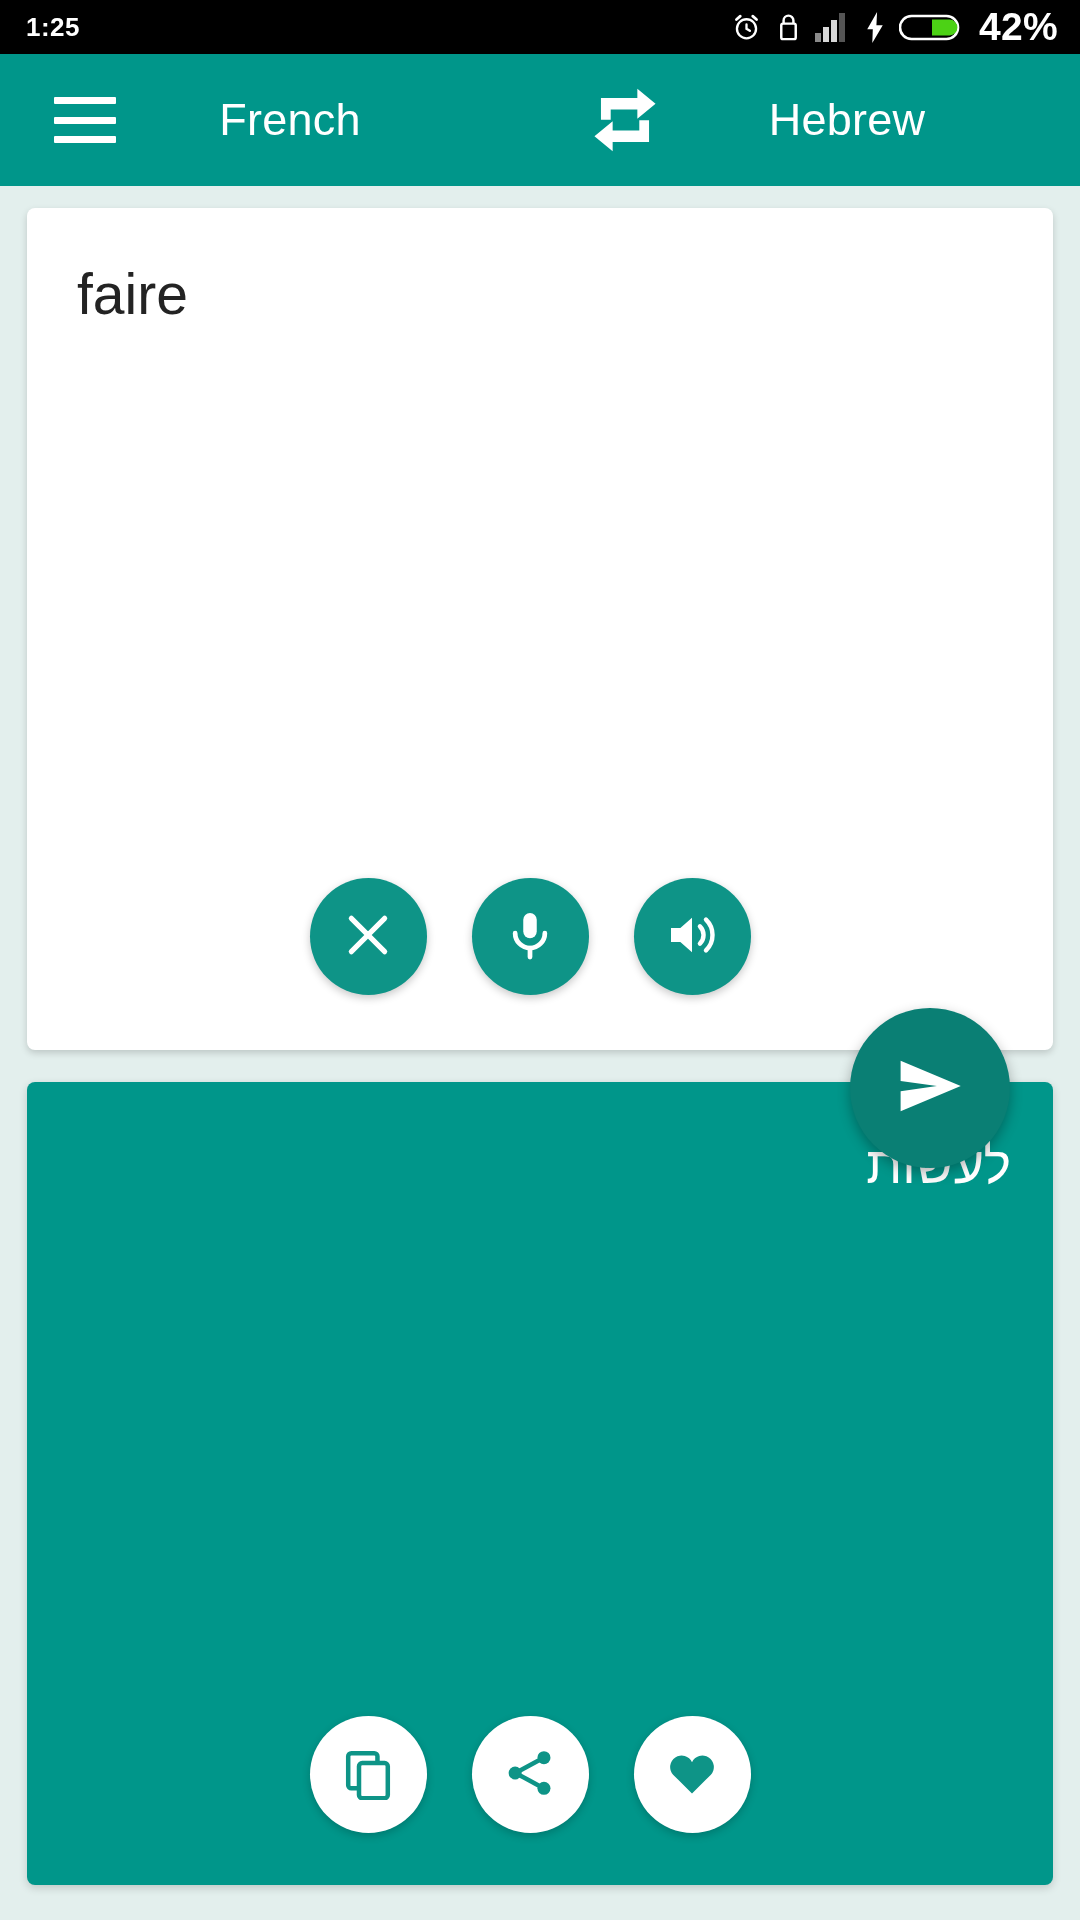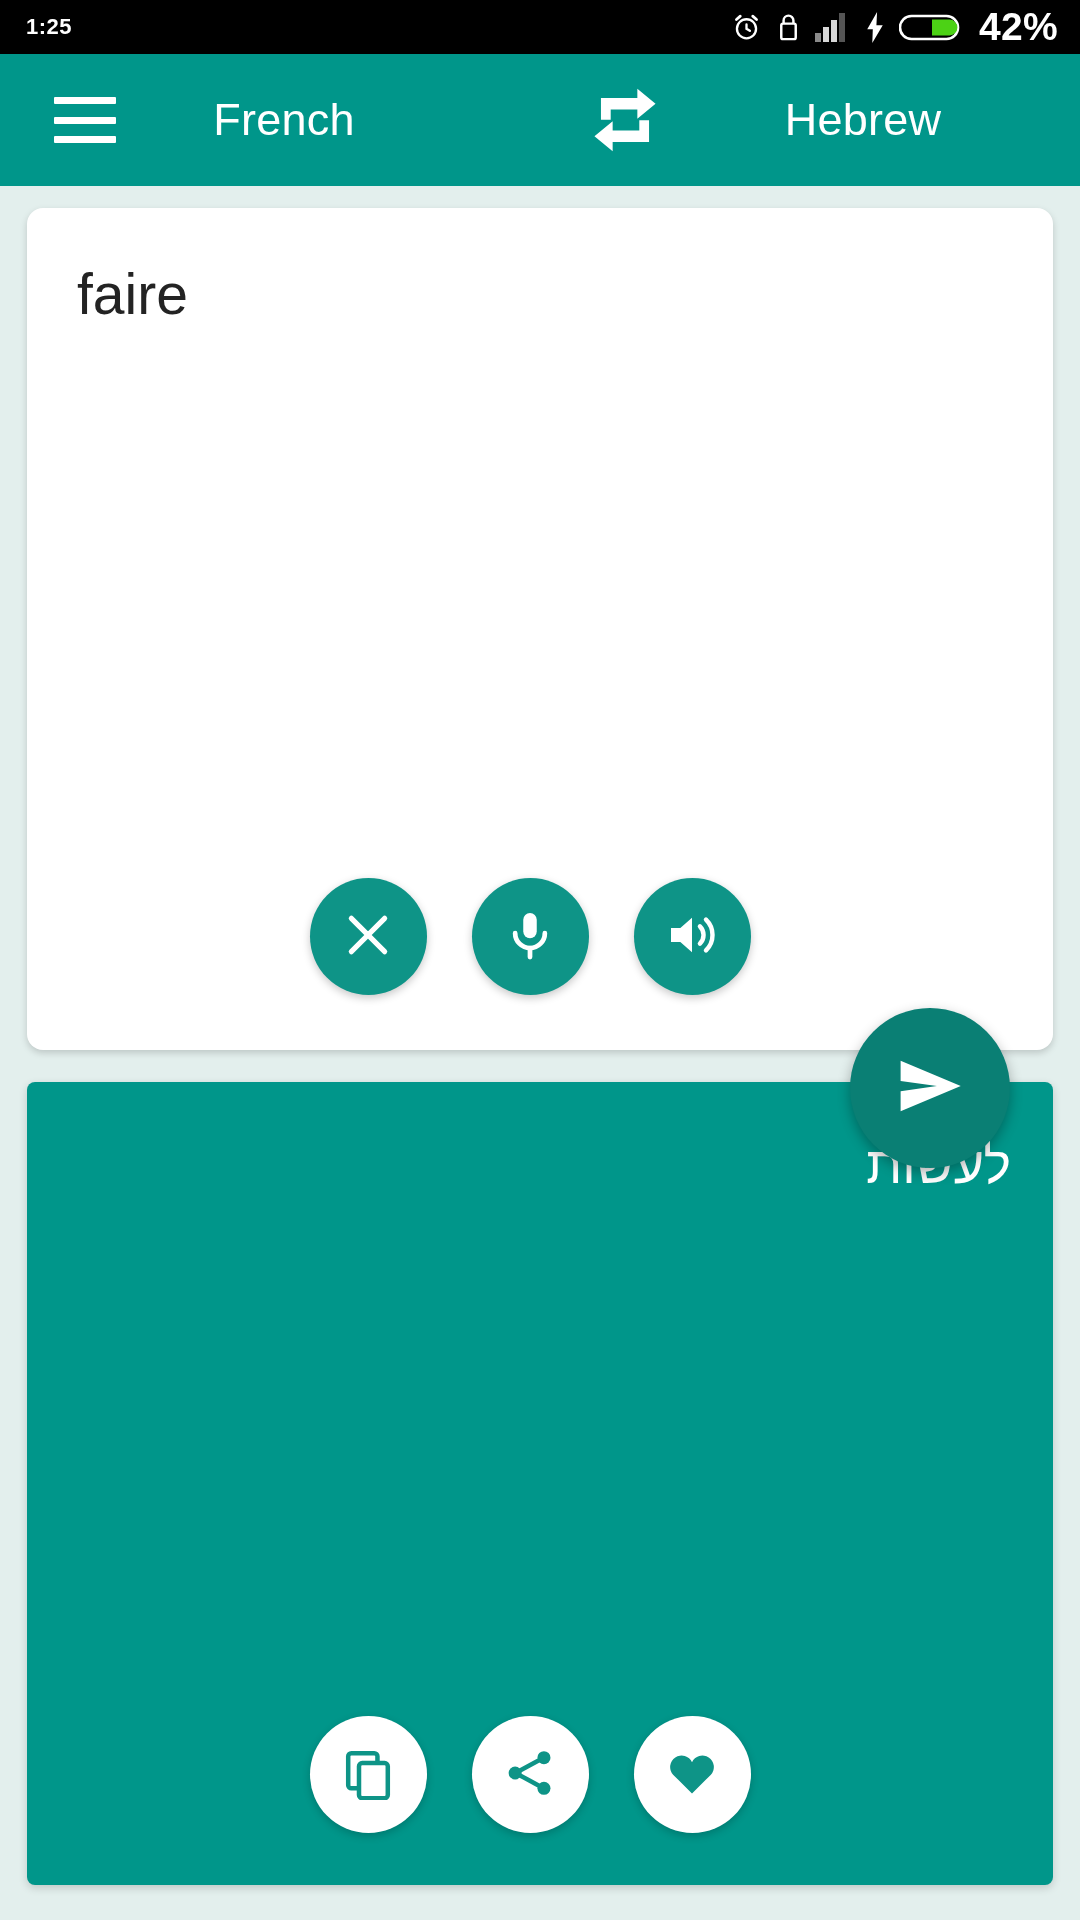--- a/index.html
+++ b/index.html
@@ -10,51 +10,51 @@
     overflow:hidden;
   }
   #app { position:relative; width:1080px; height:1920px; background:#e3efed; }
 
   
   .statusbar{
     position:absolute; top:0; left:0; width:1080px; height:54px;
     background:#000; display:flex; align-items:center;
     padding:0 22px 0 26px;
   }
-  .sb-time{ color:#fff; font-size:22px; font-weight:600; letter-spacing:.5px; line-height:1; }
+  .sb-time{ color:#fff; font-size:26px; font-weight:600; letter-spacing:.5px; line-height:1; }
   .sb-right{ margin-left:auto; display:flex; align-items:center; gap:14px; }
   .sb-icon{ display:flex; align-items:center; }
   .sb-batt-pct{ color:#fff; font-size:39px; font-weight:700; margin-left:4px; letter-spacing:.3px; }
 
   
   .appbar{
     position:absolute; top:54px; left:0; width:1080px; height:132px;
     background:#00968a; display:flex; align-items:center;
   }
   .hamburger{
     width:62px; height:46px; margin-left:54px; margin-right:0;
     display:flex; flex-direction:column; justify-content:space-between;
     cursor:pointer;
   }
   .hamburger span{ display:block; height:7px; background:#fff; border-radius:1px; width:100%; }
   .lang{
     color:#fff; font-size:45px; font-weight:400; letter-spacing:.2px;
     text-align:center; white-space:nowrap;
   }
-  .lang-src{ position:absolute; left:144px; width:280px; }
-  .lang-tgt{ position:absolute; right:52px; width:330px; }
+  .lang-src{ position:absolute; left:150px; width:280px; }
+  .lang-tgt{ position:absolute; right:68px; width:330px; }
   .swap{
     position:absolute; left:560px; width:130px; height:132px;
     display:flex; align-items:center; justify-content:center; cursor:pointer;
   }
 
   
   .card-input{
     position:absolute; left:27px; top:208px; width:1026px; height:842px;
-    background:#fff; border-radius:16px;
+    background:#fff; border-radius:8px;
     box-shadow:0 3px 7px rgba(0,0,0,.17);
   }
   .input-text{
     position:absolute; left:50px; top:54px; right:50px;
     font-size:57px; color:#232323; line-height:1.15; font-weight:400;
     word-break:break-word;
   }
   .input-actions{
     position:absolute; left:0; right:0; bottom:55px;
     display:flex; justify-content:center; gap:45px;

